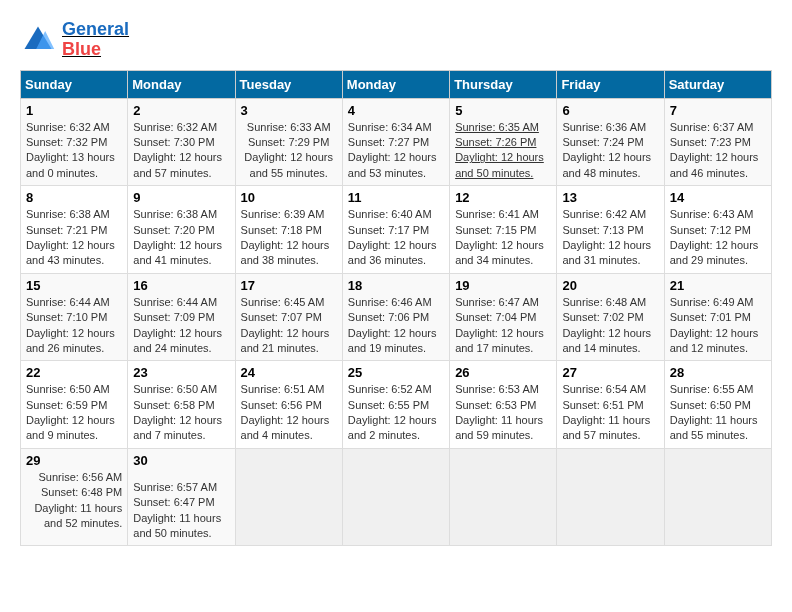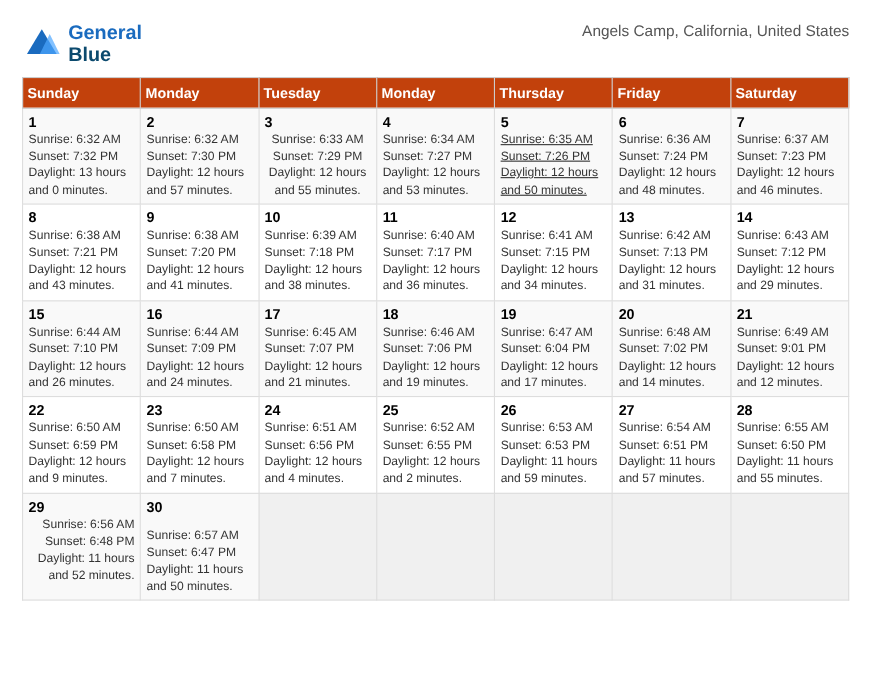--- a/index.html
+++ b/index.html
@@ -13,20 +13,21 @@
     .header {
       display: flex;
       justify-content: space-between;
       align-items: flex-start;
       margin-bottom: 10px;
     }
     .logo {
       display: flex;
       align-items: center;
       gap: 6px;
+      text-decoration: underline;
     }
     .logo-text {
       font-size: 18px;
       font-weight: bold;
       line-height: 1.1;
     }
     .logo-text span {
       color: #1a6bbf;
     }
     .logo-icon {
@@ -45,21 +46,21 @@
       font-size: 14px;
       font-weight: normal;
       color: #555;
     }
     table {
       width: 100%;
       border-collapse: collapse;
       font-size: 11px;
     }
     thead tr th {
-      background: #c2410c;
+      background: #0369a1;
       color: #fff;
       padding: 6px 4px;
       text-align: left;
       font-size: 13px;
       font-weight: bold;
       border: 1px solid #ccc;
     }
     tbody tr td {
       vertical-align: top;
       padding: 4px 5px;
@@ -89,25 +90,24 @@
 <body>
 
 <div class="header">
   <div class="logo">
     <svg class="logo-icon" viewBox="0 0 40 40">
       <polygon points="20,5 35,30 5,30" fill="#1a6bbf"></polygon>
       <polygon points="28,10 38,30 18,30" fill="#4da6ff" opacity="0.7"></polygon>
     </svg>
     <div class="logo-text">
       <div><span>General</span></div>
-      <div><span style="color:#0c4a6e;">Blue</span></div>
+      <div><span style="color:#ef4444;">Blue</span></div>
     </div>
   </div>
   <div class="title-area">
-    <h2>Angels Camp, California, United States</h2>
   </div>
 </div>
 
 <table>
   <thead>
     <tr>
     <th>Sunday</th>
         <th>Monday</th>
         <th>Tuesday</th>
         <th>Monday</th>
@@ -244,35 +244,35 @@
         <td>
           <span class="day-num">18</span>
           <div class="day-info" style="white-space: pre-line;">Sunrise: 6:46 AM
 Sunset: 7:06 PM
 Daylight: 12 hours
 and 19 minutes.</div>
         </td>
         <td>
           <span class="day-num">19</span>
           <div class="day-info" style="white-space: pre-line;">Sunrise: 6:47 AM
-Sunset: 6:04 PM
+Sunset: 7:04 PM
 Daylight: 12 hours
 and 17 minutes.</div>
         </td>
         <td>
           <span class="day-num">20</span>
           <div class="day-info" style="white-space: pre-line;">Sunrise: 6:48 AM
 Sunset: 7:02 PM
 Daylight: 12 hours
 and 14 minutes.</div>
         </td>
         <td>
           <span class="day-num">21</span>
           <div class="day-info" style="white-space: pre-line;">Sunrise: 6:49 AM
-Sunset: 9:01 PM
+Sunset: 7:01 PM
 Daylight: 12 hours
 and 12 minutes.</div>
         </td>
       </tr>
       <tr>
         <td>
           <span class="day-num">22</span>
           <div class="day-info" style="white-space: pre-line;">Sunrise: 6:50 AM
 Sunset: 6:59 PM
 Daylight: 12 hours

